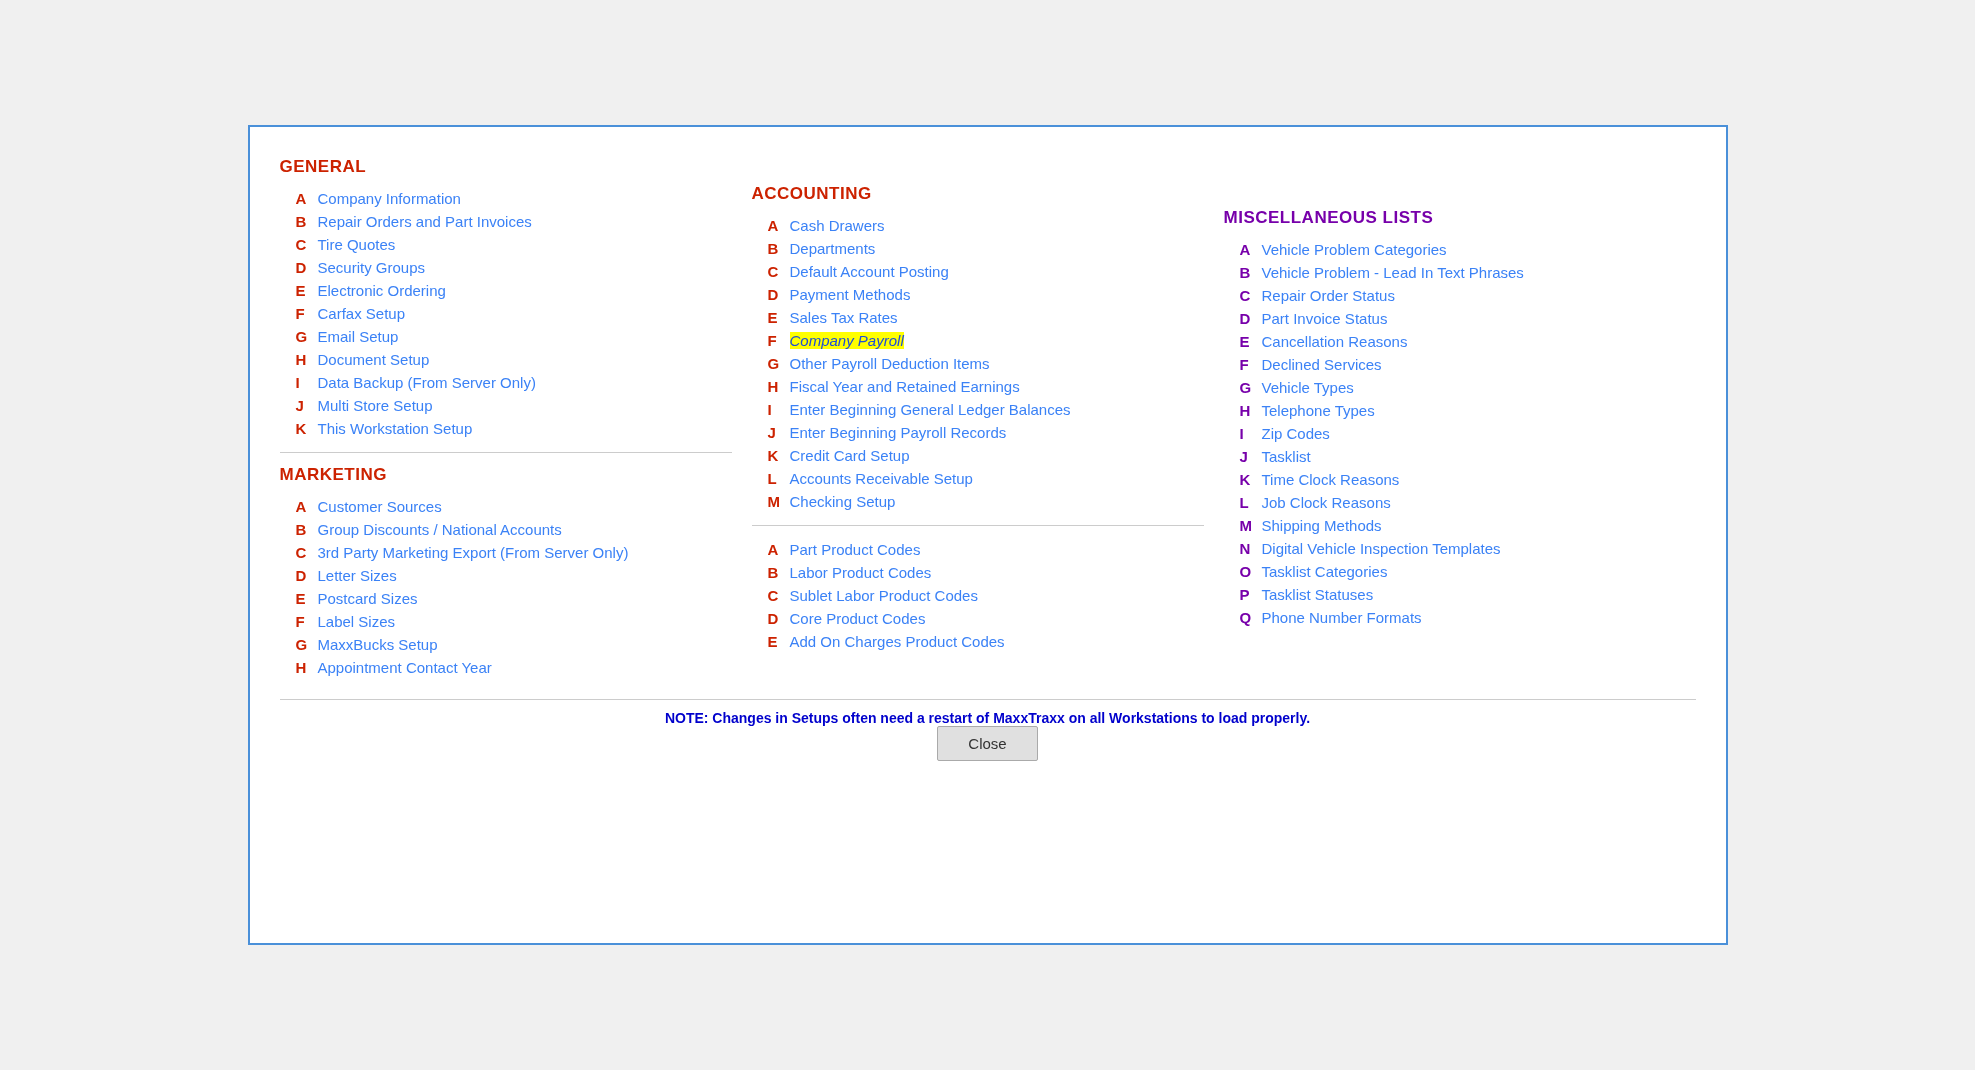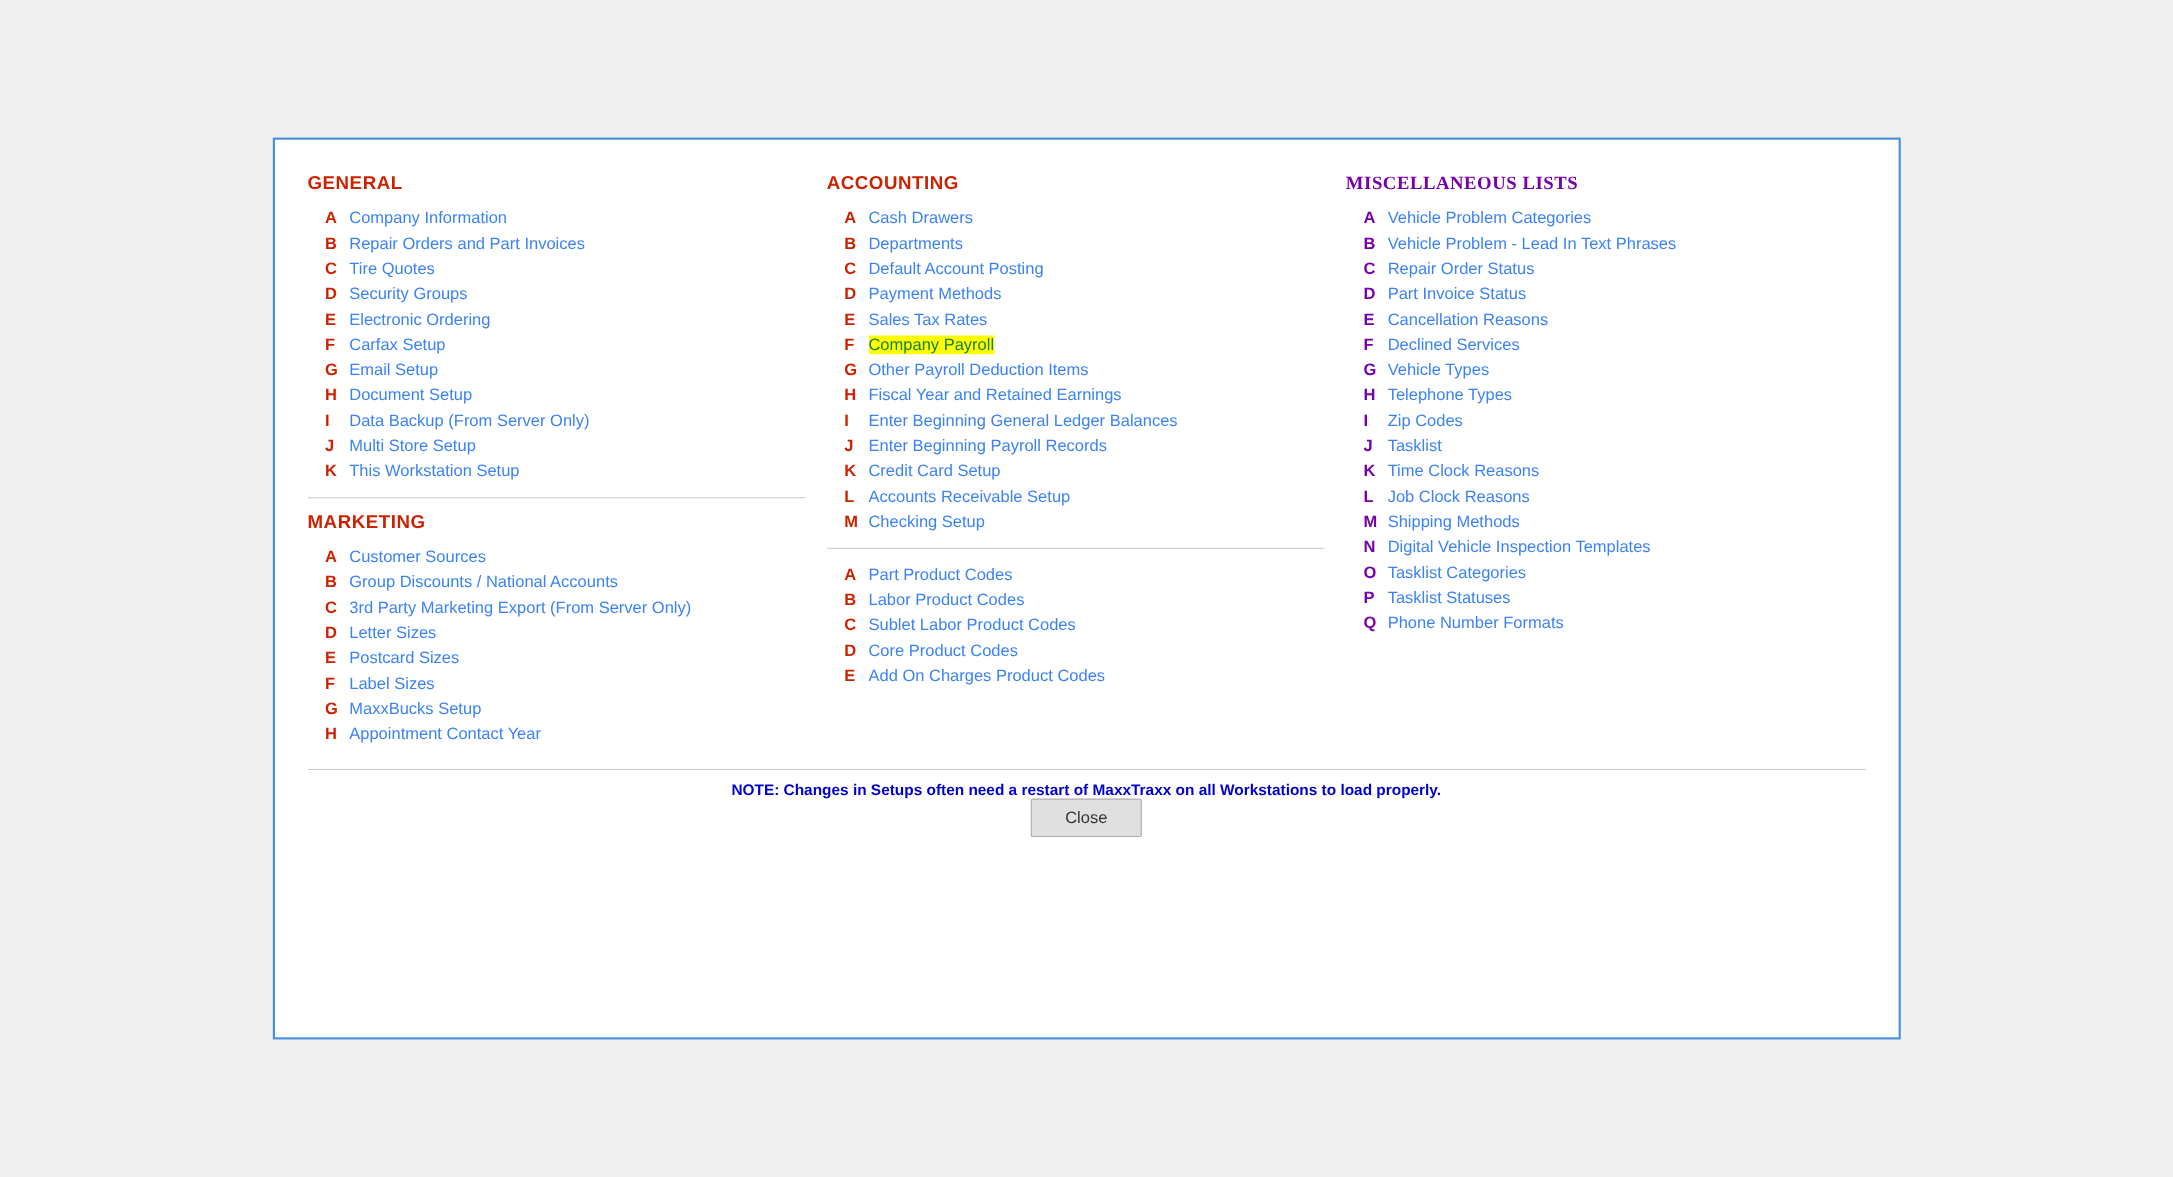--- a/index.html
+++ b/index.html
@@ -17,36 +17,36 @@
       border: 2px solid #4a90d9;
       width: 1480px;
       min-height: 820px;
       padding: 20px 30px 20px 30px;
       position: relative;
     }
     .columns {
       display: flex;
       gap: 0;
       width: 100%;
+      align-items: center;
     }
     .column {
       flex: 1;
       padding-right: 20px;
     }
     .section-header {
       font-size: 17px;
       font-weight: bold;
       color: #cc2200;
       margin-bottom: 10px;
       margin-top: 10px;
       letter-spacing: 0.5px;
     }
     .section-header.purple {
       color: #7700aa;
-      font-family: Liberation Serif, serif;
     }
     .menu-item {
       display: flex;
       align-items: baseline;
       padding: 3px 0 3px 16px;
       cursor: pointer;
       color: #333;
       font-size: 15px;
     }
     .menu-letter {
@@ -57,21 +57,22 @@
       font-size: 15px;
     }
     .menu-letter.purple {
       color: #7700aa;
     }
     .menu-text {
       color: #3b82f6;
     }
     .menu-text.highlighted {
       background: #ffff00;
-      color: #15803d;
+      color: #1d4ed8;
+      font-style: italic;
     }
     .divider {
       border: none;
       border-top: 1px solid #ccc;
       margin: 12px 0 12px 0;
     }
     .footer {
       margin-top: 20px;
       padding-top: 10px;
       display: flex;

